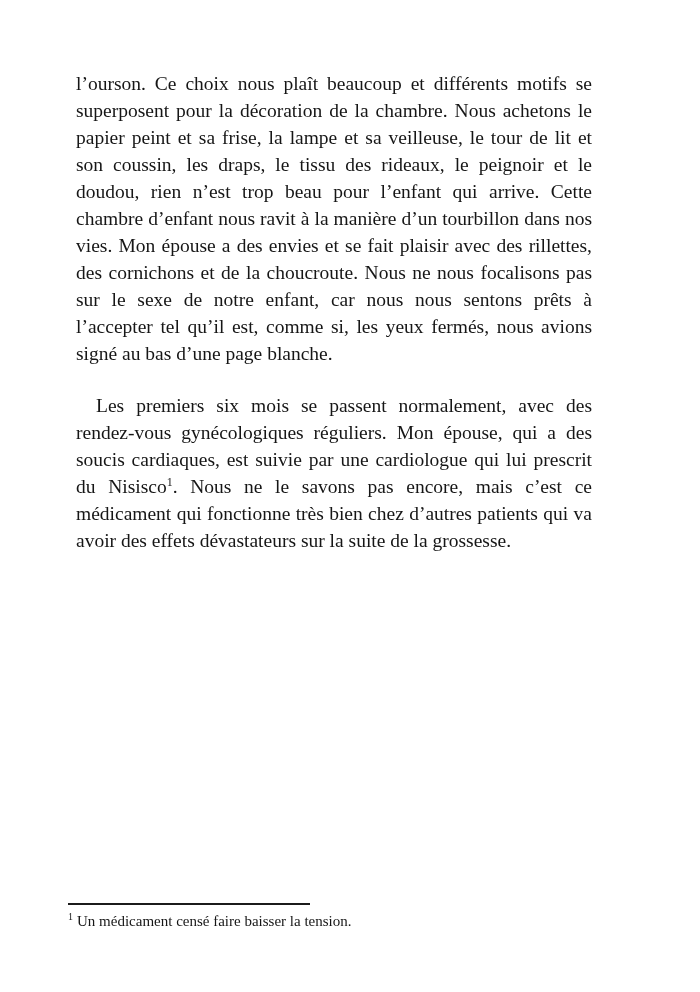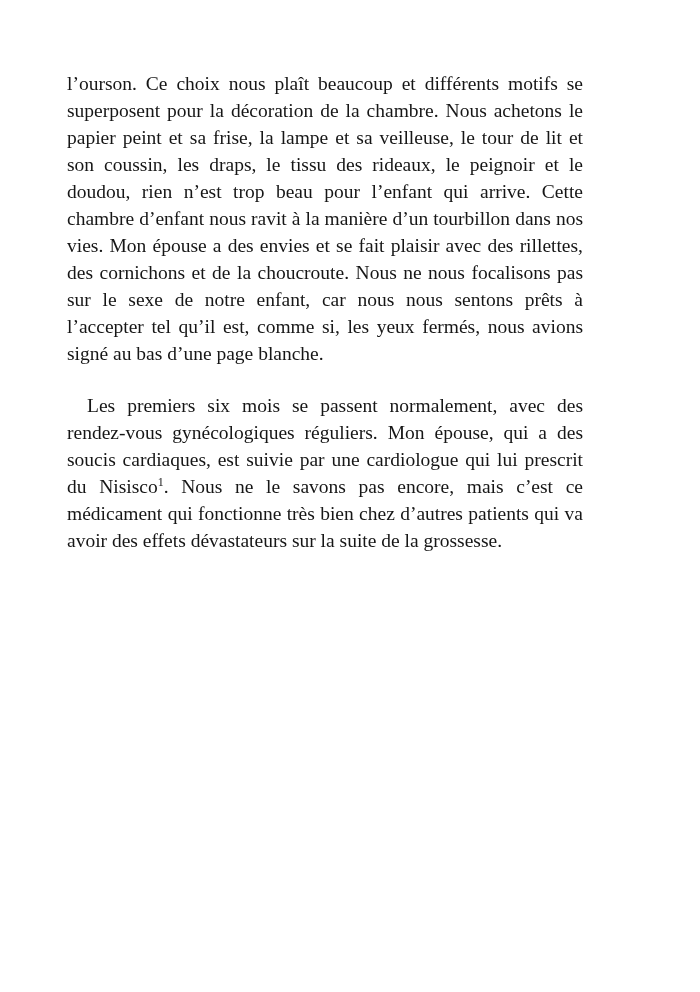--- a/index.html
+++ b/index.html
@@ -11,21 +11,21 @@
     position: relative;
     width: 700px;
     height: 992px;
     background: #ffffff;
     overflow: hidden;
     font-family: "Liberation Serif", "DejaVu Serif", serif;
     color: #161616;
   }
   .body-text {
     position: absolute;
-    left: 67px;
+    left: 76px;
     top: 70px;
     width: 516px;
     font-size: 19.5px;
     line-height: 27px;
     text-align: justify;
     hyphens: none;
   }
   .para {
     margin: 0 0 25px 0;
     text-indent: 20px;
@@ -68,14 +68,18 @@
 
 <div class="page">
 
   <div class="body-text">
     <p class="para no-indent">l’ourson. Ce choix nous plaît beaucoup et différents motifs se superposent pour la décoration de la chambre. Nous achetons le papier peint et sa frise, la lampe et sa veilleuse, le tour de lit et son coussin, les draps, le tissu des rideaux, le peignoir et le doudou, rien n’est trop beau pour l’enfant qui arrive. Cette chambre d’enfant nous ravit à la manière d’un tourbillon dans nos vies. Mon épouse a des envies et se fait plaisir avec des rillettes, des cornichons et de la choucroute. Nous ne nous focalisons pas sur le sexe de notre enfant, car nous nous sentons prêts à l’accepter tel qu’il est, comme si, les yeux fermés, nous avions signé au bas d’une page blanche.</p>
 
     <p class="para"><span>Les premiers six mois se passent normalement, avec des rendez-vous gynécologiques réguliers. Mon épouse, qui a des soucis cardiaques, est suivie par une cardiologue qui lui prescrit du Nisisco</span><sup class="fn-ref">1</sup><span>. Nous ne le savons pas encore, mais c’est ce médicament qui fonctionne très bien chez d’autres patients qui va avoir des effets dévastateurs sur la suite de la grossesse.</span></p>
 
   </div>
 
+  <div class="footnote-area">
+    <div class="footnote-rule"></div>
+    <p class="footnote-line"><sup class="fn-marker">1</sup><span>Un médicament censé faire baisser la tension.</span></p>
+  </div>
 
 </div>
 
 </body></html>

